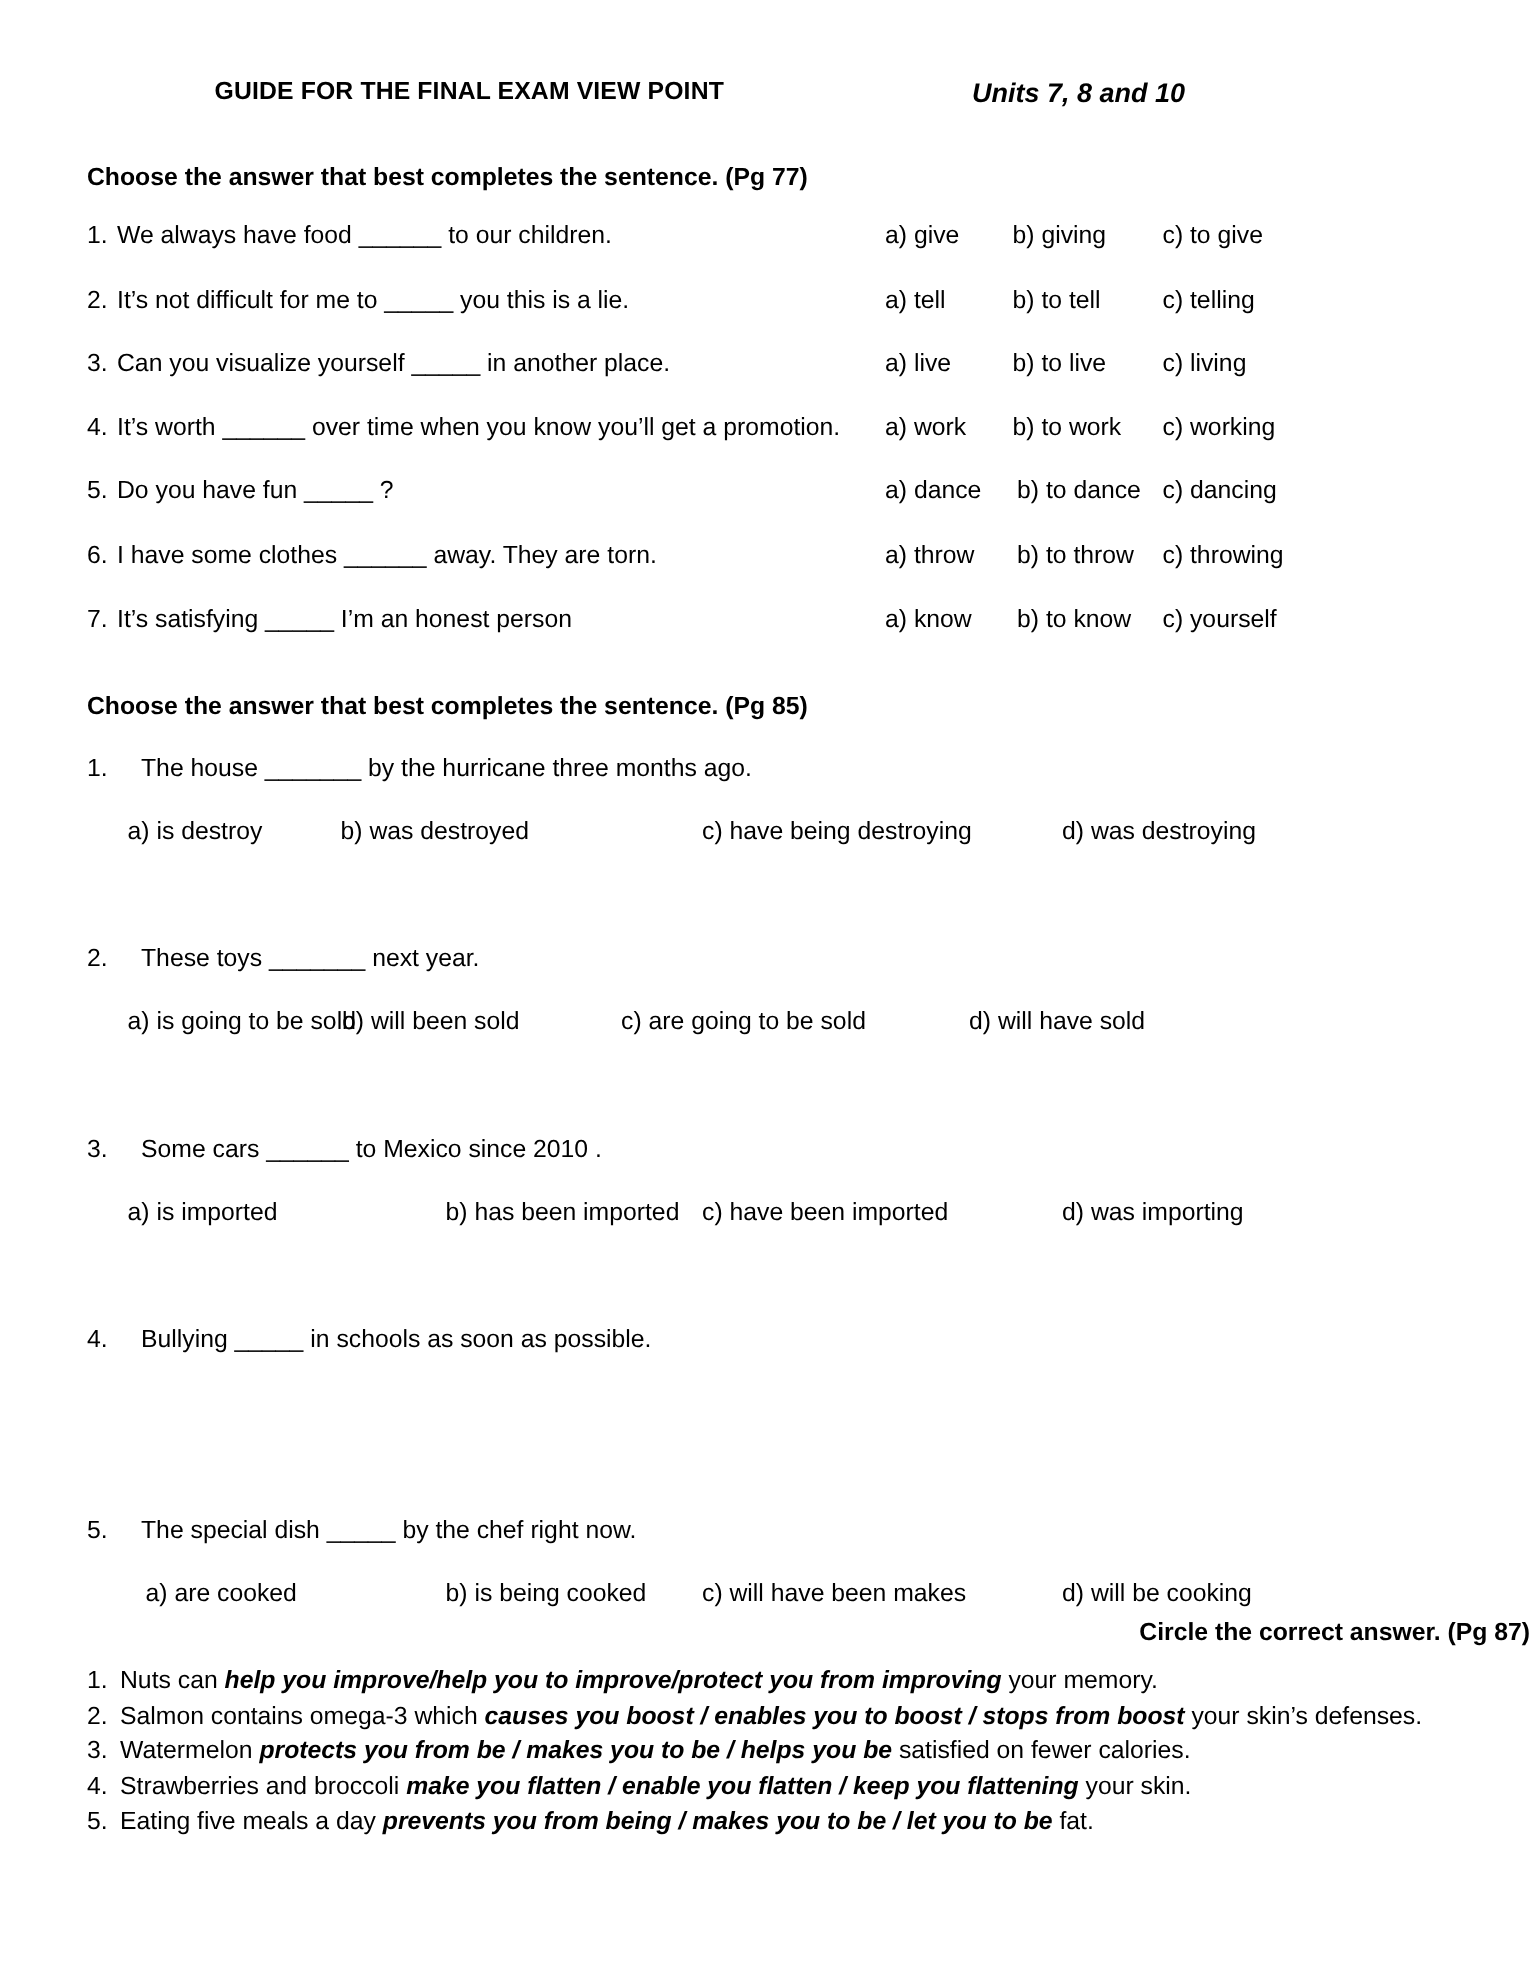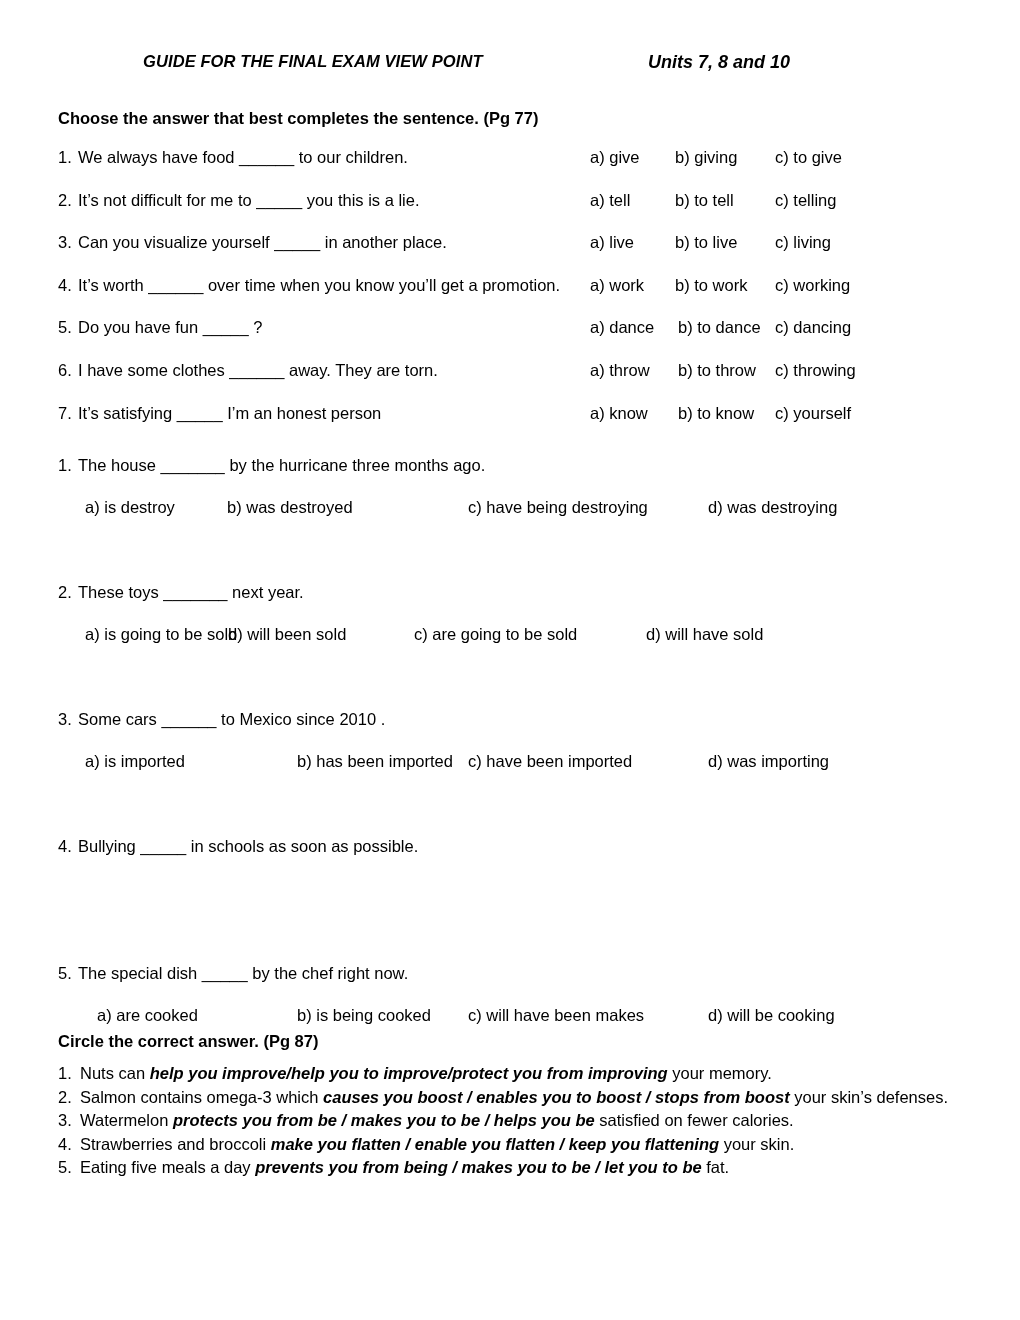--- a/index.html
+++ b/index.html
@@ -27,21 +27,20 @@
     position: relative;
     height: 34px;
     margin-top: 52px;
   }
   .doc-title {
     position: absolute;
     left: 143px;
     top: 0;
     font-size: 16.5px;
     font-weight: bold;
-    font-style: italic;
     letter-spacing: 0.1px;
     white-space: nowrap;
   }
   .doc-units {
     position: absolute;
     left: 648px;
     top: 0;
     font-size: 18px;
     font-weight: bold;
     font-style: italic;
@@ -50,21 +49,21 @@
 
   
   .section-heading {
     font-size: 16.5px;
     font-weight: bold;
     margin-left: 58px;
     white-space: nowrap;
   }
   #sec1-heading { margin-top: 23px; }
   #sec2-heading { margin-top: 28px; }
-  #sec3-heading { margin-top: 20px; }
+  #sec3-heading { margin-top: 20px; text-align: right; }
 
   
   .q-inline {
     position: relative;
     height: 42.6px;
     font-size: 16.5px;
     line-height: 42.6px;
     white-space: nowrap;
   }
   #sec1-list { margin-top: 8px; }
@@ -92,21 +91,21 @@
     position: relative;
     font-size: 16.5px;
     white-space: nowrap;
   }
   .q-block .stem {
     position: relative;
     height: 42px;
     line-height: 42px;
   }
   .q-block .stem .q-num { left: 58px; }
-  .q-block .stem .q-text { left: 78px; }
+  .q-block .stem .q-text { left: 94px; }
   .q-block .opts {
     position: relative;
     height: 42px;
     line-height: 42px;
   }
   .q-block .opts span { position: absolute; top: 0; }
   .q-block { height: 127px; }
   .q-block:last-child { height: 60px; }
 
   
@@ -190,20 +189,21 @@
     <div class="q-inline wide">
       <span class="q-num">7.</span>
       <span class="q-text">It’s satisfying _____ I’m an honest person</span>
       <span class="opt-a">a) know</span>
       <span class="opt-b">b) to know</span>
       <span class="opt-c">c) yourself</span>
     </div>
 
   </div>
 
+  <div id="sec2-heading" class="section-heading">Choose the answer that best completes the sentence. (Pg 85)</div>
 
   <div id="sec2-list">
 
     <div class="q-block">
       <div class="stem">
         <span class="q-num">1.</span>
         <span class="q-text">The house _______ by the hurricane three months ago.</span>
       </div>
       <div class="opts">
         <span style="left:85px">a) is destroy</span>

